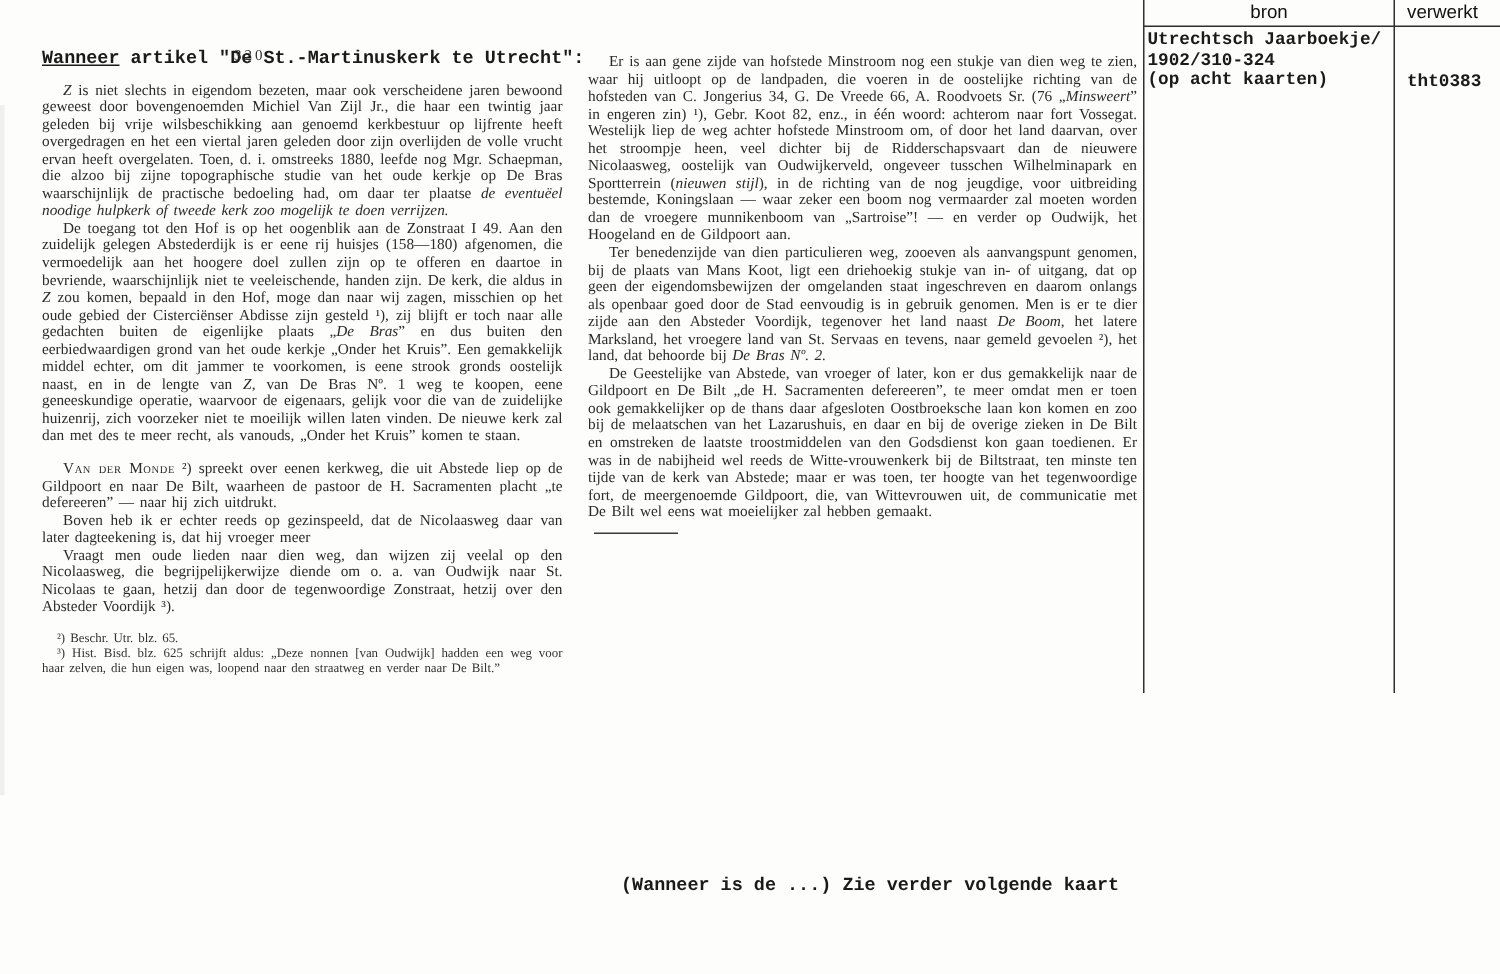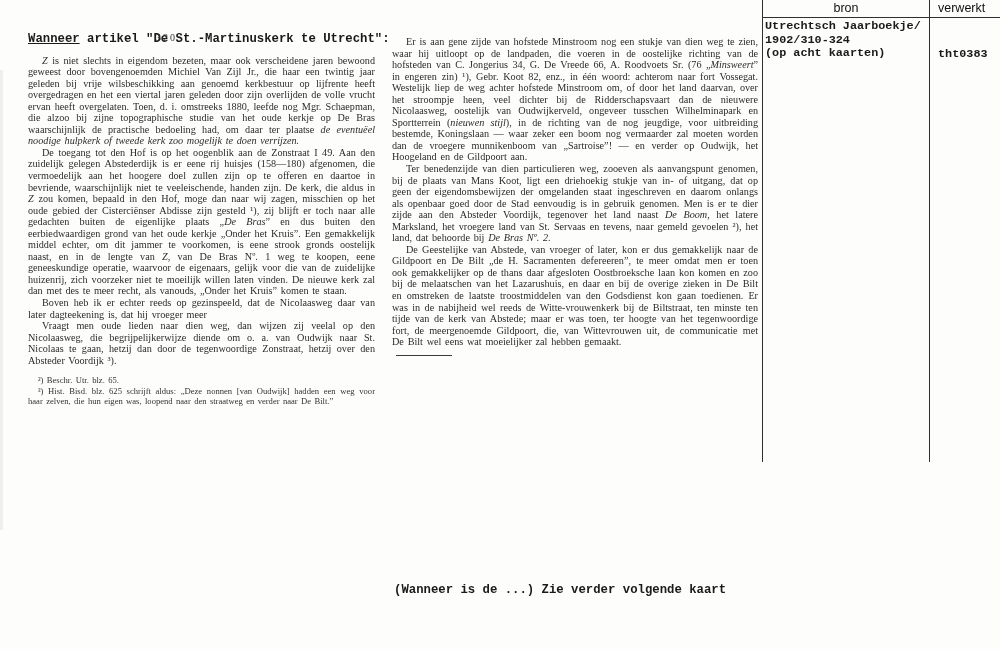--- a/index.html
+++ b/index.html
@@ -8,21 +8,21 @@
     background:#fdfdfc;color:#262626;
     font-family:"Liberation Serif","DejaVu Serif",serif;
   }
   
   .note{
     font-family:"Liberation Mono","DejaVu Sans Mono",monospace;
     font-weight:700;color:#1a1a1a;font-size:12.3px;line-height:14.5px;
     white-space:pre;letter-spacing:0;
   }
   .note-top{position:absolute;left:28px;top:3px;}
-  .note-bottom{position:absolute;left:394px;top:583px;}
+  .note-bottom{position:absolute;left:414px;top:583px;}
   .u{text-decoration:underline;}
   
   .srctable{position:absolute;left:762px;top:0;width:238px;height:462px;border-left:1.5px solid #2f2f2f;}
   .srctable .vdivider{position:absolute;left:166px;top:0;bottom:0;border-left:1.5px solid #2f2f2f;}
   .srctable .hline{position:absolute;left:-1px;right:0;top:17px;border-top:1.5px solid #2f2f2f;}
   .hdr{font-family:"Liberation Sans","DejaVu Sans",sans-serif;font-size:12.5px;color:#111;position:absolute;top:1px;}
   .hdr-bron{left:0;width:166px;text-align:center;}
   .hdr-verwerkt{left:175px;}
   .tmono{font-family:"Liberation Mono","DejaVu Sans Mono",monospace;font-size:11.8px;font-weight:700;color:#1a1a1a;line-height:13.6px;white-space:pre;}
   .bron-val{position:absolute;left:2px;top:20px;}
@@ -59,20 +59,21 @@
   <div class="hdr hdr-verwerkt">verwerkt</div>
   <div class="tmono bron-val" id="bron-lines"><div>Utrechtsch Jaarboekje/</div><div>1902/310-324</div><div>(op acht kaarten)</div></div>
   <div class="tmono verwerkt-val">tht0383</div>
 </div>
 
 <div class="col col-left">
   <div class="pagenum">320</div>
   <div id="left-body">
       <p class="par ind"><span class="i">Z</span><span> is niet slechts in eigendom bezeten, maar ook verscheidene jaren bewoond geweest door bovengenoemden Michiel Van Zijl Jr., die haar een twintig jaar geleden bij vrije wilsbeschikking aan genoemd kerkbestuur op lijfrente heeft overgedragen en het een viertal jaren geleden door zijn overlijden de volle vrucht ervan heeft overgelaten. Toen, d. i. omstreeks 1880, leefde nog Mgr. Schaepman, die alzoo bij zijne topographische studie van het oude kerkje op De Bras waarschijnlijk de practische bedoeling had, om daar ter plaatse </span><span class="i">de eventuëel noodige hulpkerk of tweede kerk zoo mogelijk te doen verrijzen.</span></p>
       <p class="par ind"><span>De toegang tot den Hof is op het oogenblik aan de Zonstraat I 49. Aan den zuidelijk gelegen Abstederdijk is er eene rij huisjes (158—180) afgenomen, die vermoedelijk aan het hoogere doel zullen zijn op te offeren en daartoe in bevriende, waarschijnlijk niet te veeleischende, handen zijn. De kerk, die aldus in </span><span class="i">Z</span><span> zou komen, bepaald in den Hof, moge dan naar wij zagen, misschien op het oude gebied der Cisterciënser Abdisse zijn gesteld ¹), zij blijft er toch naar alle gedachten buiten de eigenlijke plaats „</span><span class="i">De Bras</span><span>” en dus buiten den eerbiedwaardigen grond van het oude kerkje „Onder het Kruis”. Een gemakkelijk middel echter, om dit jammer te voorkomen, is eene strook gronds oostelijk naast, en in de lengte van </span><span class="i">Z</span><span>, van De Bras Nº. 1 weg te koopen, eene geneeskundige operatie, waarvoor de eigenaars, gelijk voor die van de zuidelijke huizenrij, zich voorzeker niet te moeilijk willen laten vinden. De nieuwe kerk zal dan met des te meer recht, als vanouds, „Onder het Kruis” komen te staan.</span></p>
+      <p class="par ind gap"><span class="sc">Van der Monde</span><span> ²) spreekt over eenen kerkweg, die uit Abstede liep op de Gildpoort en naar De Bilt, waarheen de pastoor de H. Sacramenten placht „te defereeren” — naar hij zich uitdrukt.</span></p>
       <p class="par ind"><span>Boven heb ik er echter reeds op gezinspeeld, dat de Nicolaasweg daar van later dagteekening is, dat hij vroeger meer</span></p>
       <p class="par ind"><span>Vraagt men oude lieden naar dien weg, dan wijzen zij veelal op den Nicolaasweg, die begrijpelijkerwijze diende om o. a. van Oudwijk naar St. Nicolaas te gaan, hetzij dan door de tegenwoordige Zonstraat, hetzij over den Absteder Voordijk ³).</span></p>
     </div>
   <div class="footnotes" id="left-footnotes">
       <p>²) Beschr. Utr. blz. 65.</p>
       <p>³) Hist. Bisd. blz. 625 schrijft aldus: „Deze nonnen [van Oudwijk] hadden een weg voor haar zelven, die hun eigen was, loopend naar den straatweg en verder naar De Bilt.”</p>
     </div>
 </div>
 
 <div class="col col-right">

